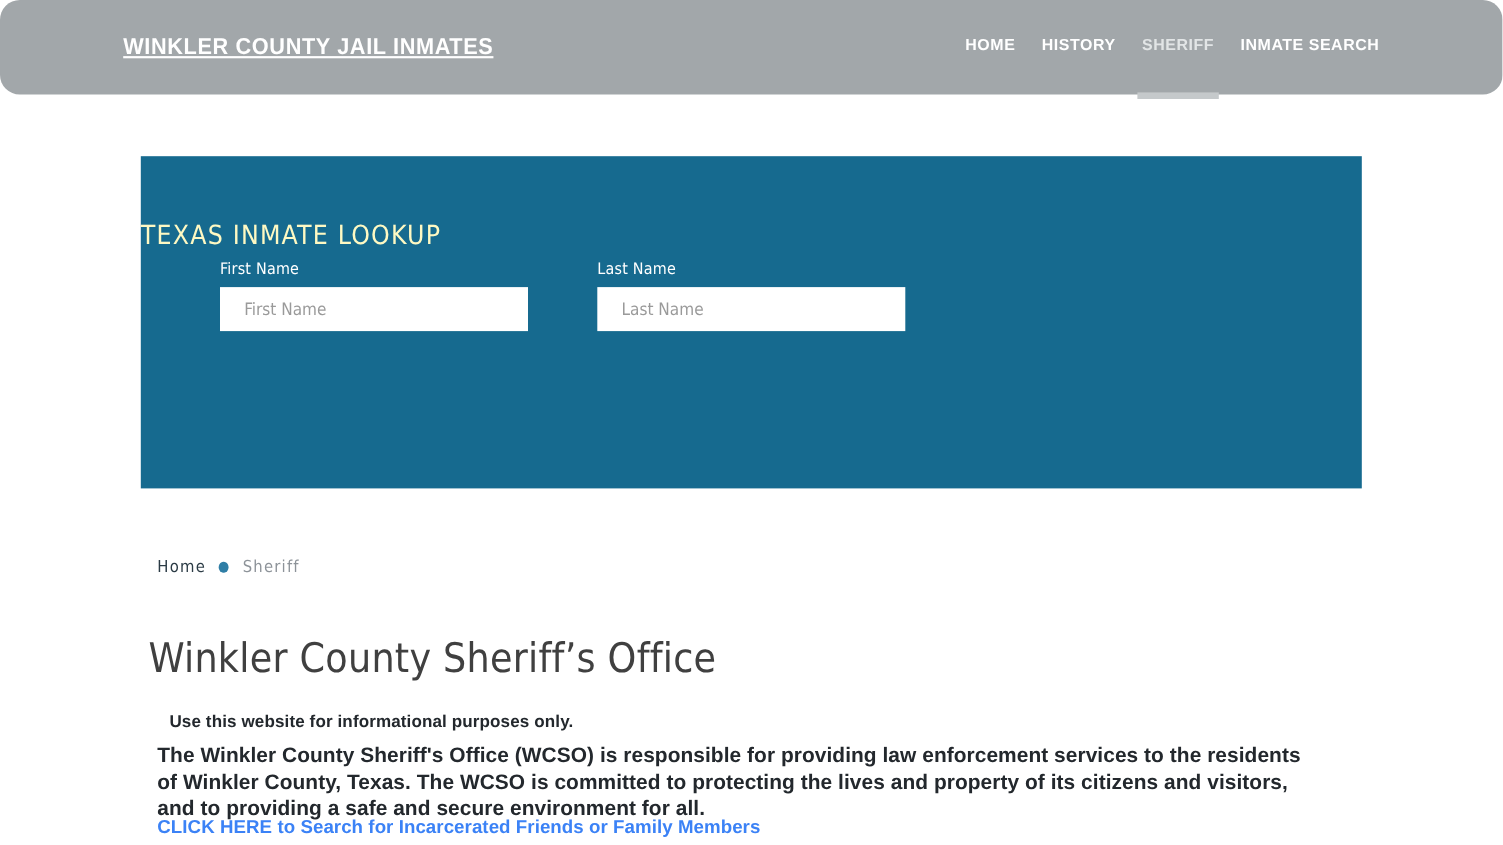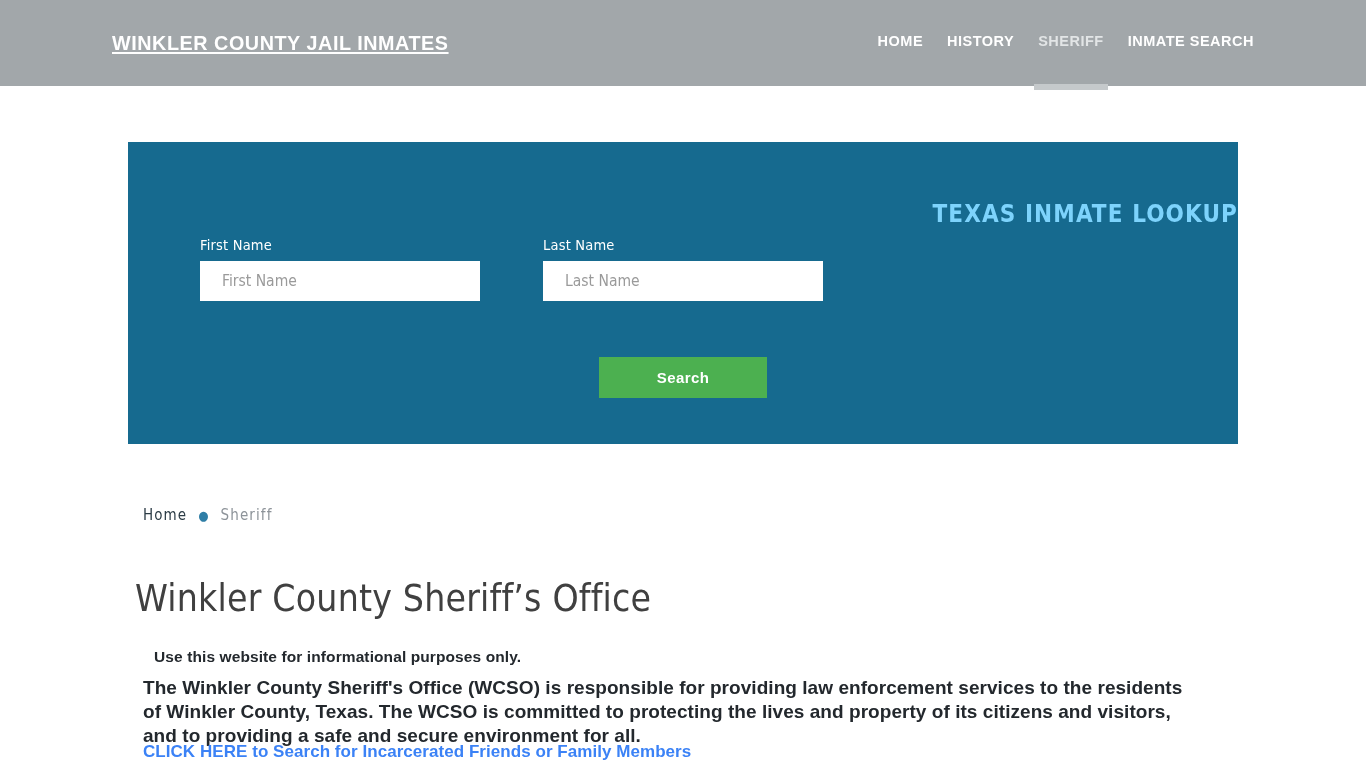--- a/index.html
+++ b/index.html
@@ -18,20 +18,21 @@
   }
 
   
   .site-header {
     position: relative;
     width: 100%;
     height: 86px;
     background: #a2a7aa;
     display: flex;
     align-items: center;
+    border-radius: 18px;
   }
   .site-title {
     position: absolute;
     left: 112px;
     top: 31px;
     font-family: "Liberation Sans Narrow", "Liberation Sans", sans-serif;
     font-size: 21px;
     font-weight: bold;
     letter-spacing: 0.6px;
     color: #ffffff;
@@ -81,26 +82,26 @@
     top: 142px;
     width: 1110px;
     height: 302px;
     background: #166a8f;
   }
   .lookup-title {
     position: absolute;
     left: 0;
     right: 0;
     top: 38px;
-    text-align: right;
+    text-align: left;
     font-family: "DejaVu Sans Condensed", "Liberation Sans Narrow", "Liberation Sans", sans-serif;
     font-size: 24px;
-    font-weight: bold;
+    font-weight: normal;
     letter-spacing: 1.1px;
-    color: #7dd3fc;
+    color: #fef9c3;
     text-transform: uppercase;
   }
   .field {
     position: absolute;
     top: 95px;
   }
   .field-first  { left: 60px;  width: 280px; margin-left: 12px; }
   .field-last   { left: 415px; width: 280px; }
   .field-state  { left: 770px; width: 280px; }
   .field-label {
@@ -245,21 +246,20 @@
     <label class="field-label">First Name</label>
     <input class="field-input" type="text" placeholder="First Name" style="">
   </div>
 
   <div class="field field-last">
     <label class="field-label">Last Name</label>
     <input class="field-input" type="text" placeholder="Last Name" style="">
   </div>
 
 
-  <button class="search-button" type="button">Search</button>
 </section>
 
 <nav class="breadcrumb">
   <a class="crumb-link" href="#">Home</a>
   <span class="crumb-sep">●</span>
   <span class="crumb-current">Sheriff</span>
 </nav>
 
 <main>
   <h1 class="page-heading">Winkler County Sheriff’s Office</h1>

